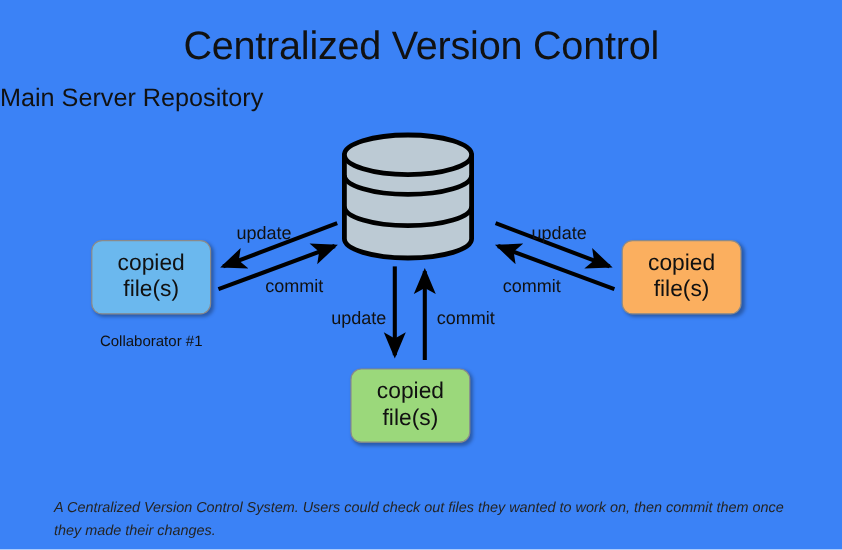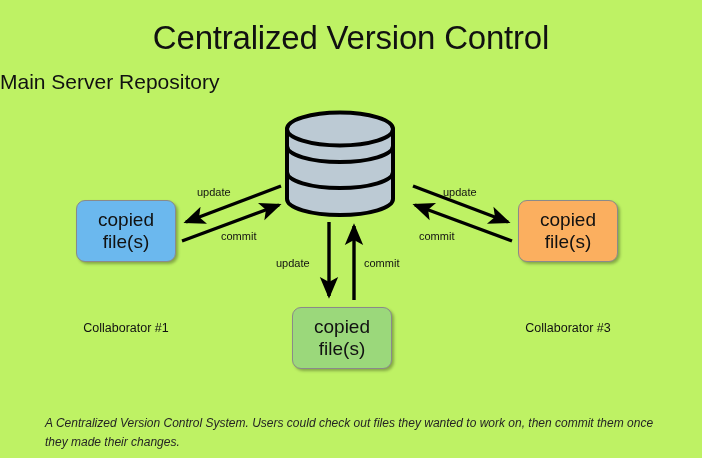--- a/index.html
+++ b/index.html
@@ -8,21 +8,21 @@
     background: #ffffff;
   }
   body {
     font-family: "Liberation Sans", sans-serif;
     color: #1a1a1a;
   }
   #page {
     position: relative;
     width: 702px;
     height: 458px;
-    background: #bef264;
+    background: #3b82f6;
     overflow: hidden;
   }
 
   
   .title {
     position: absolute;
     left: 0;
     top: 20px;
     width: 702px;
     text-align: center;
@@ -73,30 +73,29 @@
   .node-left   { left: 76px;  top: 200px; width: 100px; height: 62px; background: #6BB8EE; }
   .node-right  { left: 518px; top: 200px; width: 100px; height: 62px; background: #FBAF5F; }
   .node-bottom { left: 292px; top: 307px; width: 100px; height: 62px; background: #9BD87B; }
 
   .node-caption {
     position: absolute;
     width: 180px;
     text-align: center;
     font-size: 12.5px;
     color: #111111;
-    margin-top: 44px;
   }
   .cap-left   { left: 36px;  top: 277px; }
   .cap-right  { left: 478px; top: 277px; }
   .cap-bottom { left: 252px; top: 384px; }
 
   
   .edge-label {
     position: absolute;
-    font-size: 11px;
+    font-size: 15px;
     color: #111111;
     white-space: nowrap;
   }
   .lbl-l-update  { left: 197px; top: 186px; }
   .lbl-l-commit  { left: 221px; top: 230px; }
   .lbl-r-update  { left: 443px; top: 186px; }
   .lbl-r-commit  { left: 419px; top: 230px; }
   .lbl-b-update  { left: 276px; top: 257px; }
   .lbl-b-commit  { left: 364px; top: 257px; }
 
@@ -161,21 +160,20 @@
   <div class="node node-left">
     <span class="l1">copied</span>
     <span class="l2">file(s)</span>
   </div>
   <div class="node-caption cap-left">Collaborator #1</div>
 
   <div class="node node-right">
     <span class="l1">copied</span>
     <span class="l2">file(s)</span>
   </div>
-  <div class="node-caption cap-right">Collaborator #3</div>
 
   <div class="node node-bottom">
     <span class="l1">copied</span>
     <span class="l2">file(s)</span>
   </div>
 
   <div class="footer-caption">A Centralized Version Control System. Users could check out files they wanted to work on, then commit them once they made their changes.</div>
 
 </div>
 

